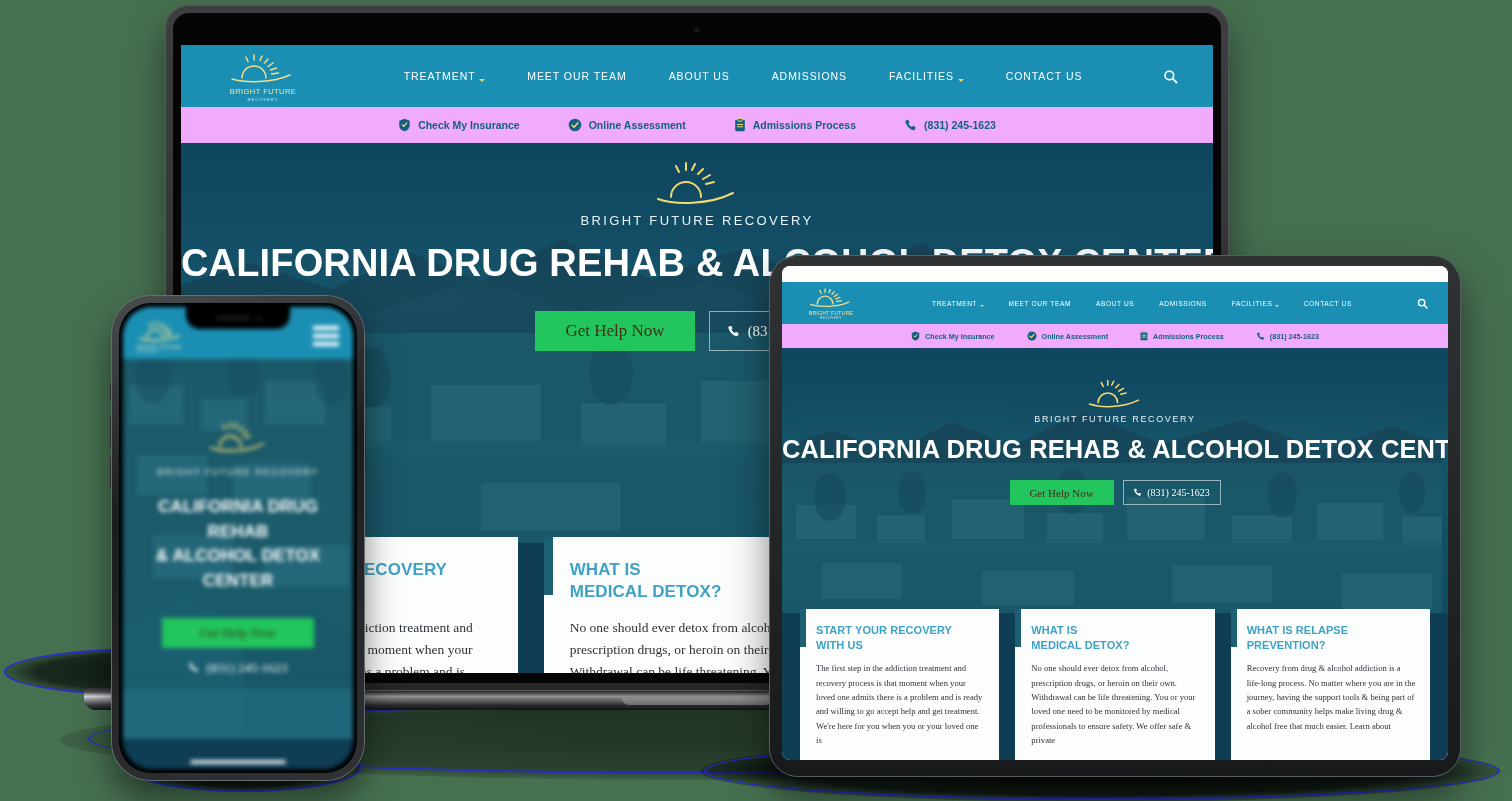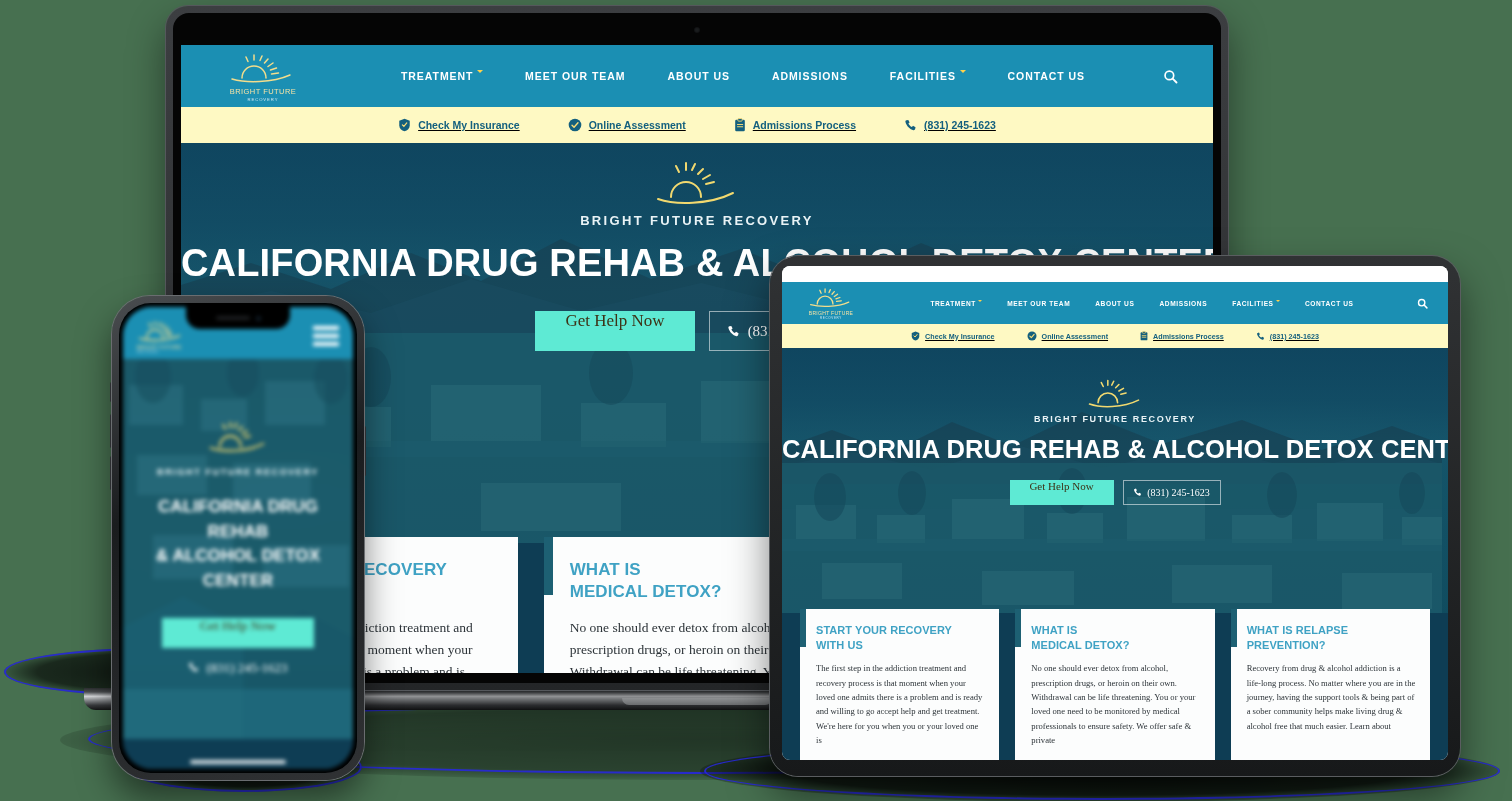--- a/index.html
+++ b/index.html
@@ -12,44 +12,44 @@
   .stage{ position:absolute; inset:0; }
 
   
   .site{ position:absolute; inset:0; background:#0e3d54; overflow:hidden; }
   .navbar{ background:#1b8fb3; display:flex; align-items:center; }
   .logo{ display:flex; flex-direction:column; align-items:center; justify-content:center; }
   .logo svg{ display:block; }
   .logo .logo-word{ color:#f5e3a6; letter-spacing:.06em; font-weight:400; }
   .logo .logo-sub{ color:#cfe7ef; letter-spacing:.22em; }
   .navlinks{ display:flex; align-items:center; flex:1; justify-content:center; }
-  .navlinks a{ color:#ffffff; text-decoration:none; font-weight:700; letter-spacing:.09em; white-space:nowrap; display:flex; align-items:flex-start; gap:.35em;}
+  .navlinks a{ color:#ffffff; text-decoration:none; font-weight:400; letter-spacing:.09em; white-space:nowrap; display:flex; align-items:flex-end; gap:.35em;}
   .caret{ display:inline-block; border-left:.32em solid transparent;border-right:.32em solid transparent;border-top:.32em solid #ffd24a;}
   .searchbtn{ color:#fff; display:flex;align-items:center;justify-content:center; }
 
-  .ctabar{ background:#fef9c3; display:flex; align-items:center; justify-content:center;text-decoration:underline; }
+  .ctabar{ background:#f0abfc; display:flex; align-items:center; justify-content:center; }
   .ctabar .cta{ color:#14607e; font-weight:700; display:flex; align-items:center; white-space:nowrap;}
   .ctabar .cta svg{ flex:none; }
 
   .hero{ position:relative; overflow:hidden; }
   .hero-photo{
     position:absolute; inset:0;
     background:
       linear-gradient(180deg, rgba(14,70,96,.86) 0%, rgba(16,80,104,.72) 38%, rgba(14,74,94,.74) 100%),
       radial-gradient(ellipse 60% 28% at 18% 40%, #2a5f6e 0%, rgba(42,95,110,0) 70%),
       radial-gradient(ellipse 55% 24% at 72% 36%, #2d6575 0%, rgba(45,101,117,0) 70%),
       linear-gradient(180deg,#16445c 0%, #1d5166 22%, #20606f 34%, #1d5e6c 55%, #175363 100%);
   }
   .hero-mountains{ position:absolute;left:0;right:0; opacity:.75; }
   .hero-town{ position:absolute;left:0;right:0;bottom:0; }
   .hero-inner{ position:relative; text-align:center; }
-  .hero-brand{ color:#e9f3f6; letter-spacing:.18em; font-weight:700; }
+  .hero-brand{ color:#e9f3f6; letter-spacing:.18em; font-weight:400; }
   .hero-title{ color:#fff; font-weight:700; letter-spacing:.004em; white-space:nowrap; }
   .hero-actions{ display:flex; justify-content:center; align-items:center; }
-  .btn-yellow{ background:#5eead4; color:#3d3317; font-family:"Liberation Serif",serif; display:flex;justify-content:center;}
+  .btn-yellow{ background:#22c55e; color:#3d3317; font-family:"Liberation Serif",serif; display:flex;align-items:center;justify-content:center;}
   .btn-ghost{ border:1px solid rgba(255,255,255,.55); color:#fff; font-family:"Liberation Serif",serif; display:flex;align-items:center;justify-content:center;}
 
   .cards{ position:relative; display:flex; }
   .card{ background:#fcfdfd; position:relative; overflow:hidden; }
   .card .accent{ position:absolute; left:0; top:0; bottom:0; background:#1d6073; }
   .card h3{ color:#3fa2c4; font-weight:600; letter-spacing:.005em; }
   .card p{ color:#2c3338; font-family:"Liberation Serif", serif; }
 
   
   #laptop{ position:absolute; left:166px; top:6px; width:1062px; height:722px; }

